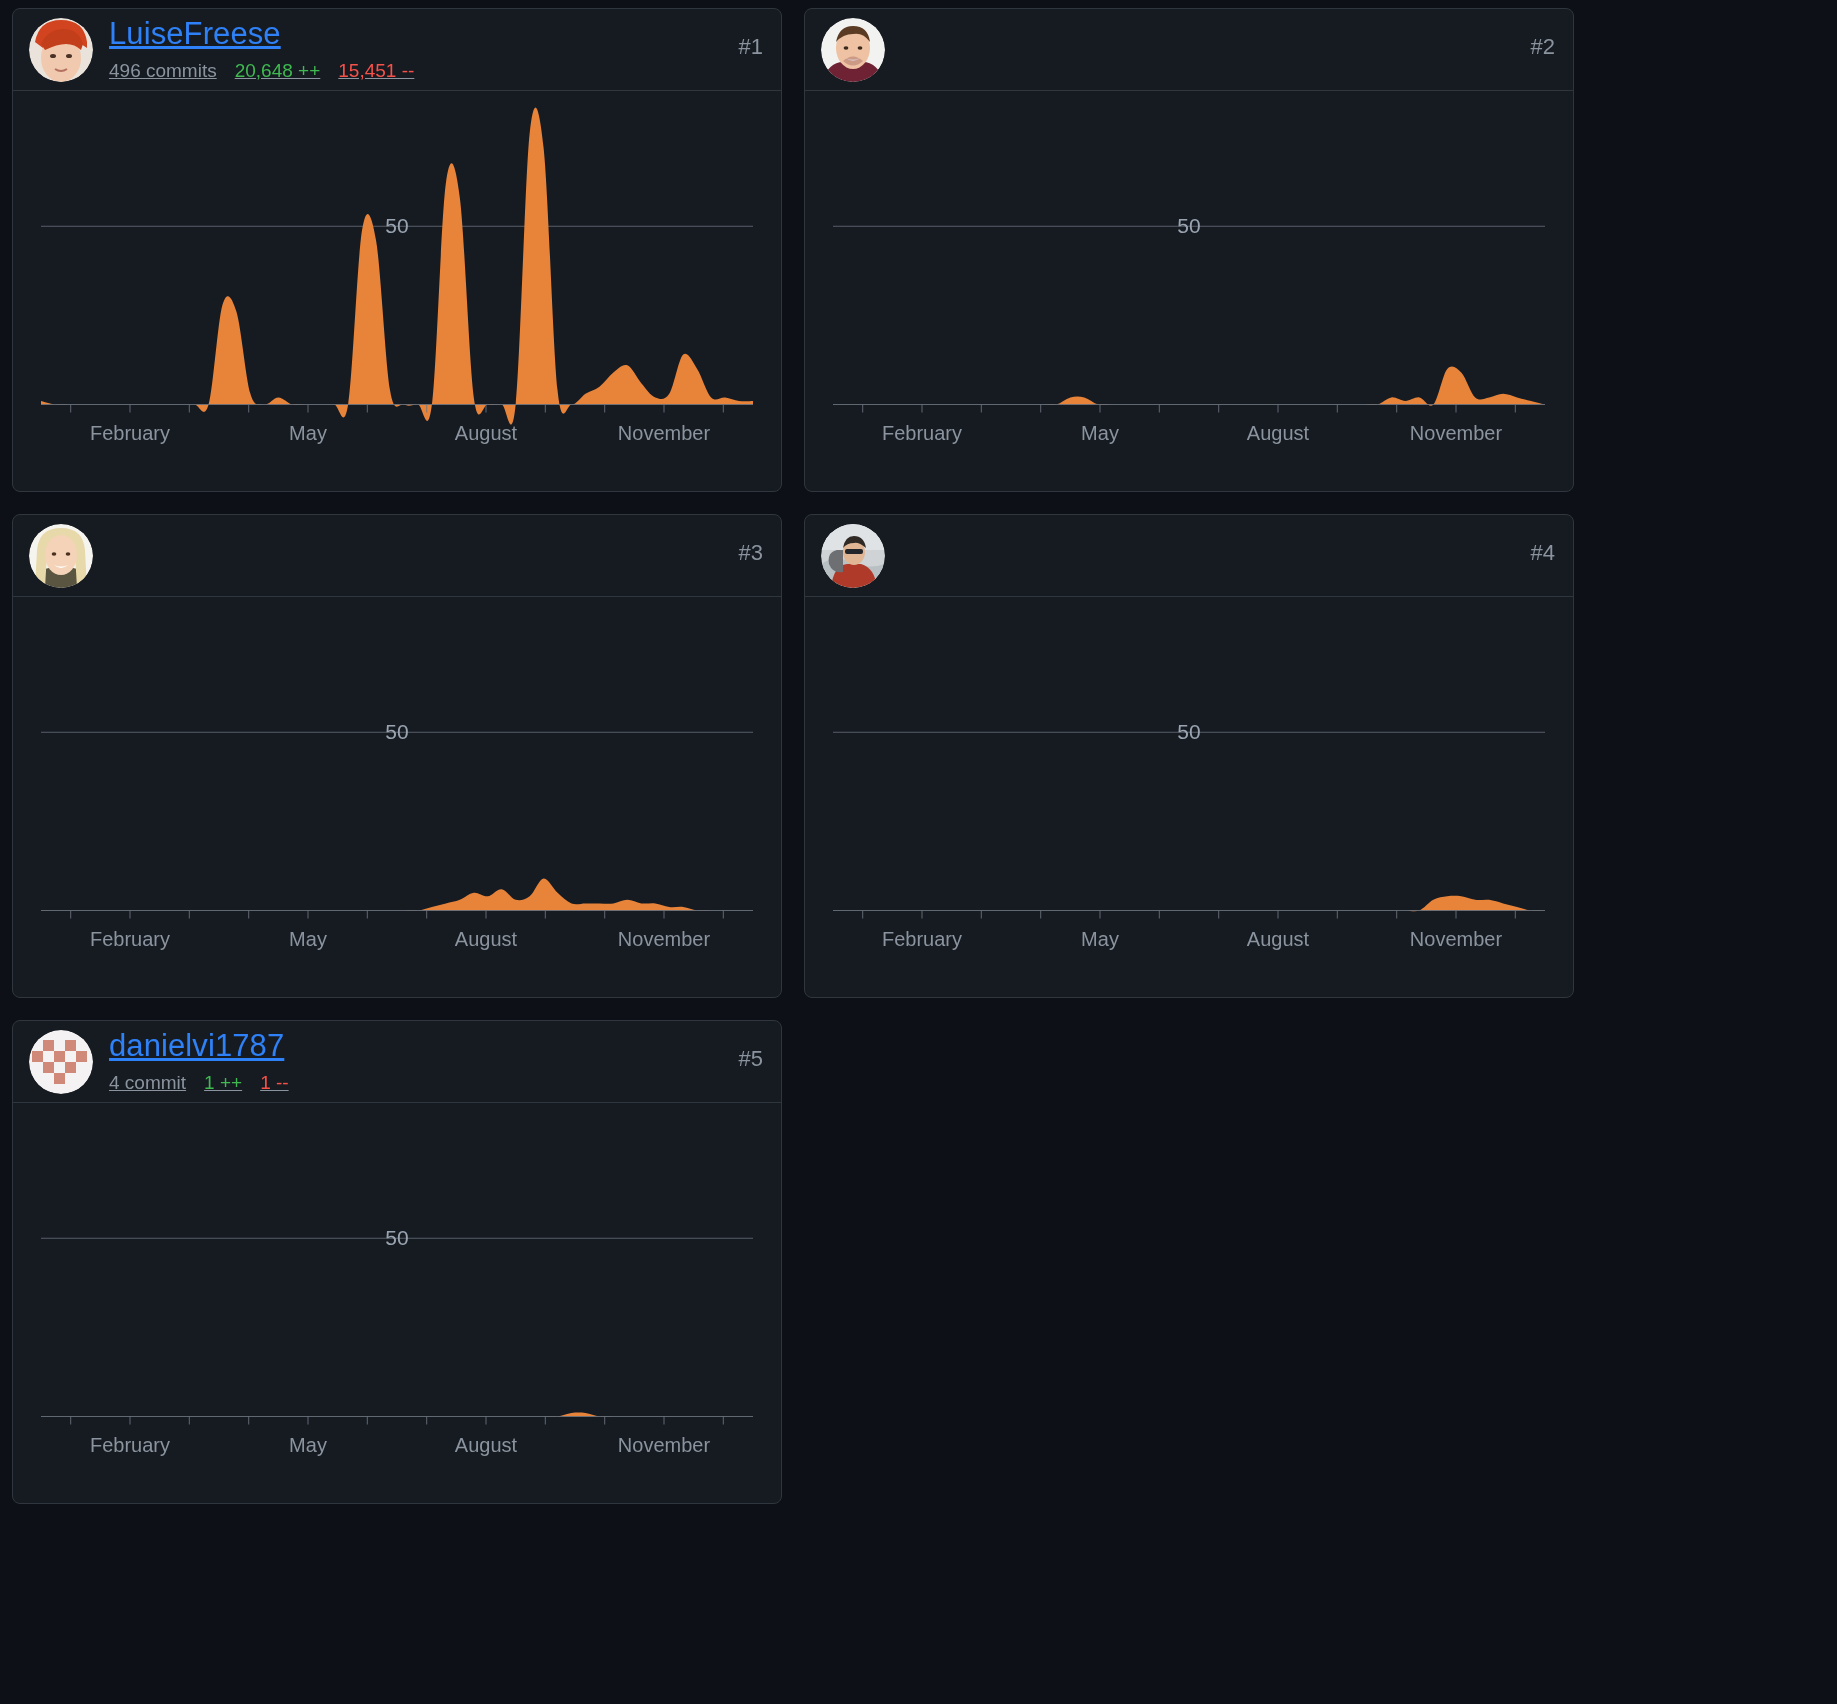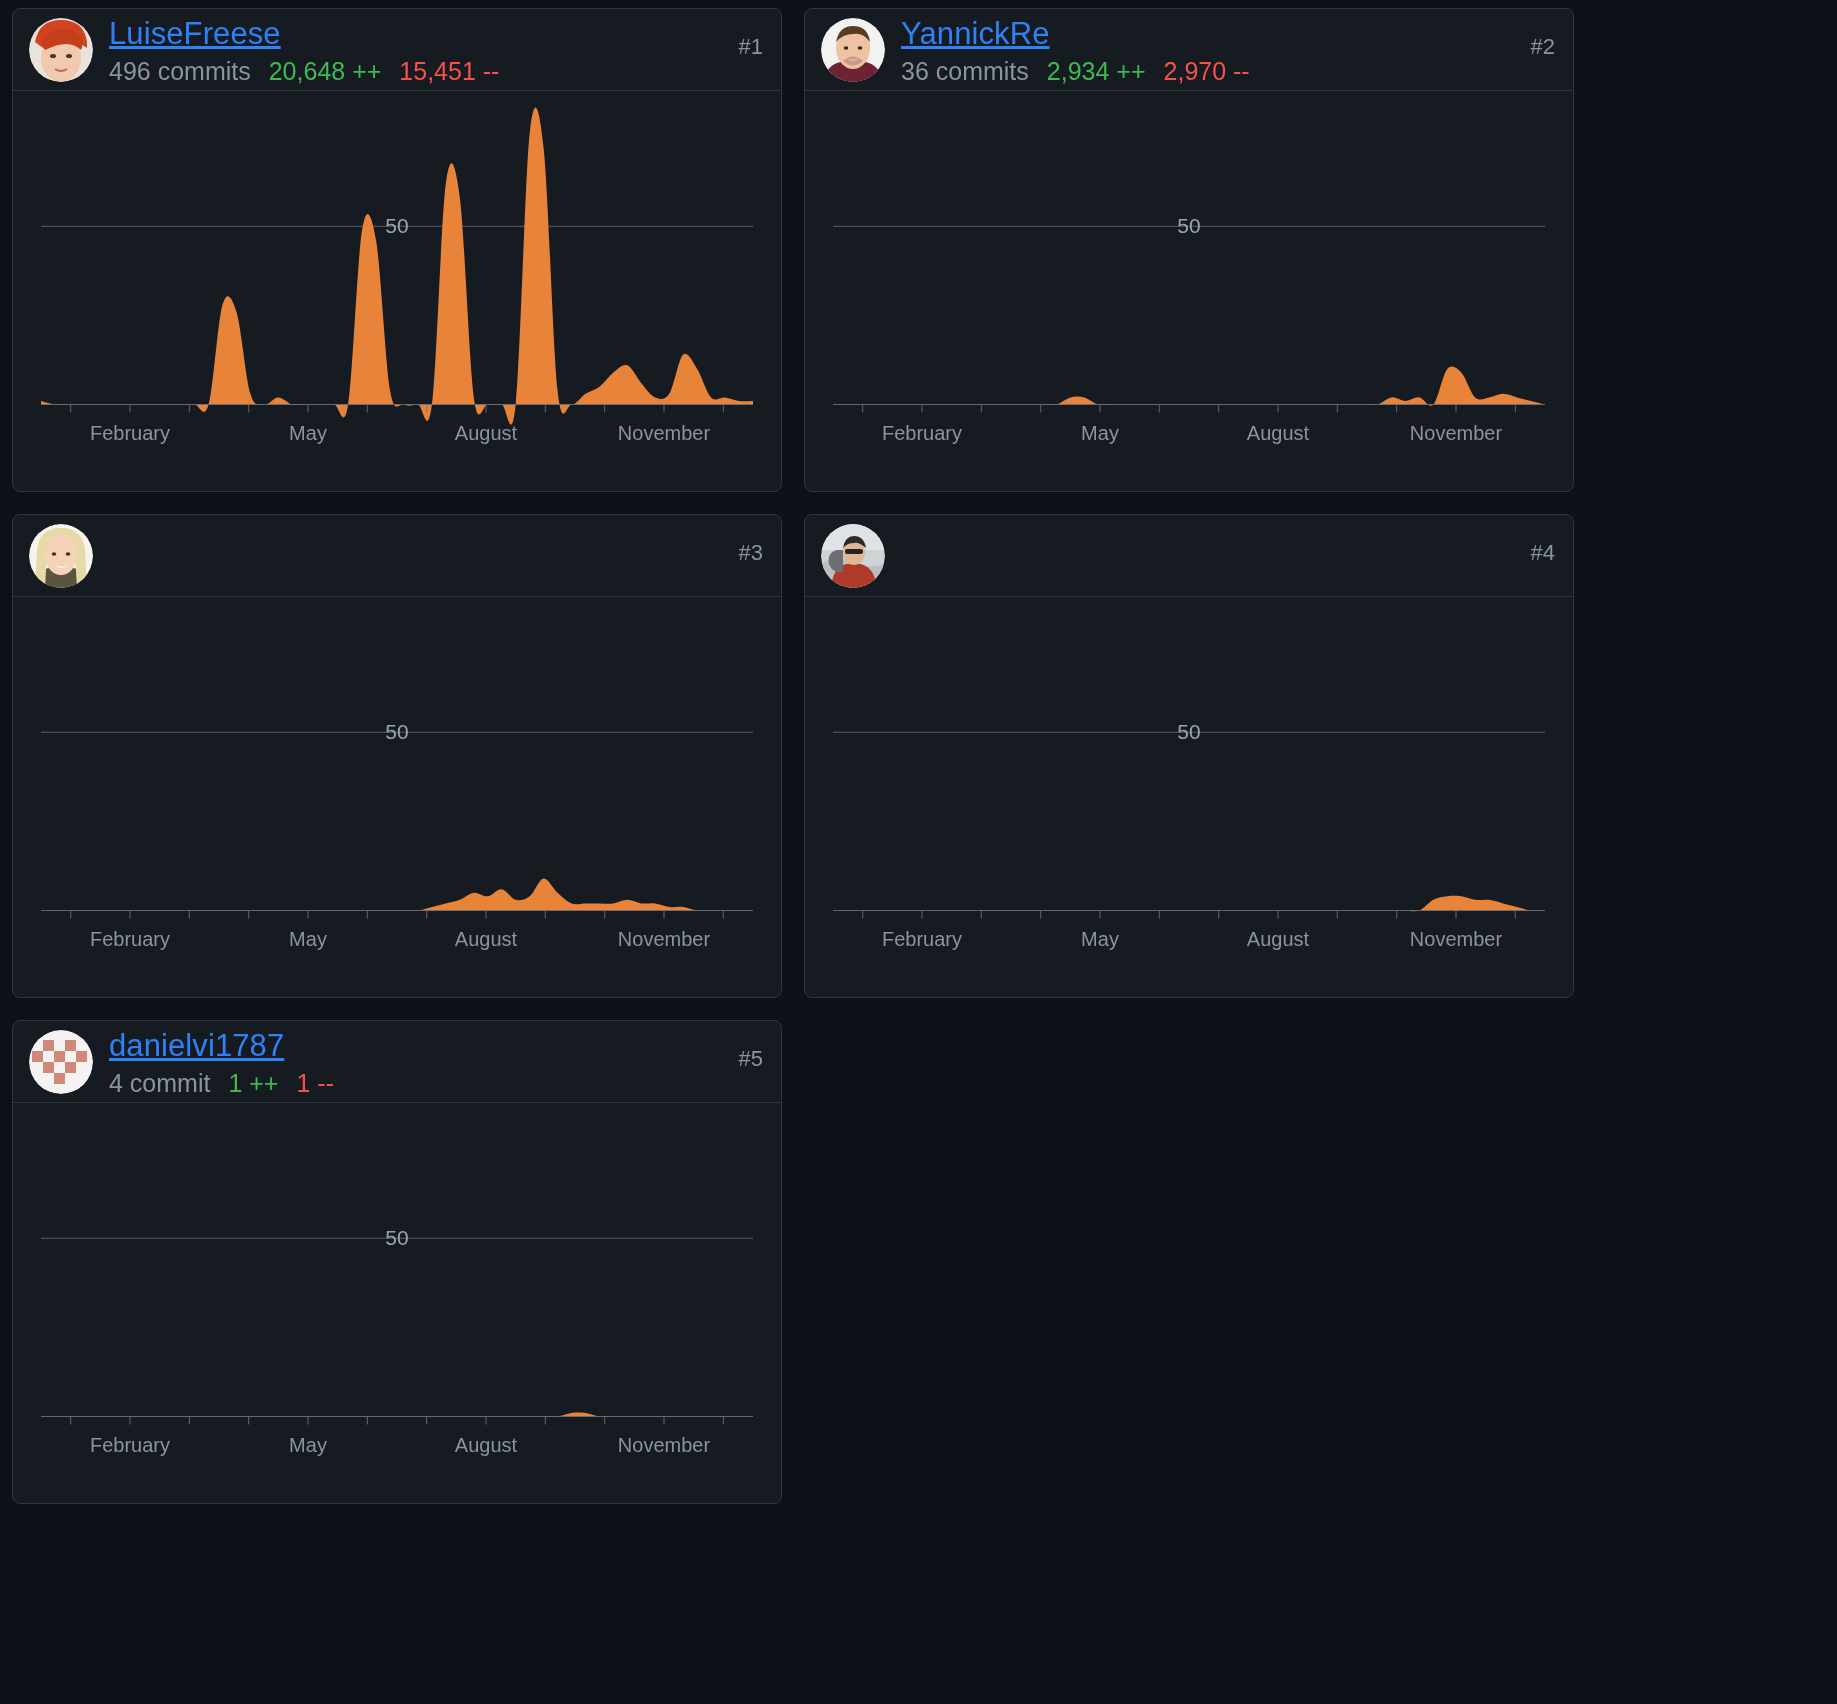--- a/index.html
+++ b/index.html
@@ -52,24 +52,25 @@
   .idblock { display: flex; flex-direction: column; justify-content: center; }
   .username {
     color: #2f81f7;
     font-size: 31px;
     line-height: 36px;
     font-weight: 400;
     letter-spacing: 0.1px;
   }
   .stats {
     margin-top: 7px;
-    font-size: 25px;
+    font-size: 19px;
     line-height: 24px;
     color: #8b949e;
     white-space: nowrap;
+    text-decoration: underline;
   }
   .stats .adds { color: #3fb950; margin-left: 18px; }
   .stats .dels { color: #f85149; margin-left: 18px; }
   .rank {
     position: absolute;
     top: 26px;
     right: 18px;
     color: #8b949e;
     font-size: 22px;
     line-height: 24px;
@@ -162,26 +163,20 @@
         <path d="M0 64 Q8 44 22 44 L42 44 Q56 44 64 64 Z" fill="#6e2233"></path>
         <ellipse cx="32" cy="30" rx="17" ry="21" fill="#eec2a2"></ellipse>
         <path d="M15 24 Q18 8 32 8 Q47 8 49 24 Q42 14 32 16 Q22 16 15 24Z" fill="#5b3b23"></path>
         <ellipse cx="25" cy="30" rx="2.4" ry="1.8" fill="#3b2a1c"></ellipse>
         <ellipse cx="39" cy="30" rx="2.4" ry="1.8" fill="#3b2a1c"></ellipse>
         <path d="M25 40 Q32 46 39 40 Q32 43 25 40Z" fill="#ffffff"></path>
         <path d="M22 43 Q32 34 42 43 Q32 52 22 43Z" fill="#8d4f4f" opacity="0.35"></path>
       </g>
     </svg>
         </div>
-      <div class="idblock">
-        <a class="username" href="#">YannickRe</a>
-        <div class="stats">
-          <span class="commits">36 commits</span><span class="adds">2,934 ++</span><span class="dels">2,970 --</span>
-        </div>
-      </div>
       <div class="rank">#2</div>
     </div>
     <div class="chart-wrap">
       <svg viewBox="0 0 768 398" preserveAspectRatio="none">
     <line x1="28" y1="134.5" x2="740" y2="134.5" stroke="#6e7681" stroke-width="1" opacity="0.75"></line>
           <text class="grid-value" x="384" y="141.5" text-anchor="middle">50</text>
     <path d="M 28.00 312.00 C 30.33 312.00, 37.31 312.00, 41.96 312.00 C 46.61 312.00, 51.27 312.00, 55.92 312.00 C 60.58 312.00, 65.23 312.00, 69.88 312.00 C 74.54 312.00, 79.19 312.00, 83.84 312.00 C 88.50 312.00, 93.15 312.00, 97.80 312.00 C 102.46 312.00, 107.11 312.00, 111.76 312.00 C 116.42 312.00, 121.07 312.00, 125.73 312.00 C 130.38 312.00, 135.03 312.00, 139.69 312.00 C 144.34 312.00, 148.99 312.00, 153.65 312.00 C 158.30 312.00, 162.95 312.00, 167.61 312.00 C 172.26 312.00, 176.92 312.00, 181.57 312.00 C 186.22 312.00, 190.88 312.00, 195.53 312.00 C 200.18 312.00, 204.84 312.00, 209.49 312.00 C 214.14 312.00, 218.80 312.00, 223.45 312.00 C 228.10 312.00, 232.76 312.00, 237.41 312.00 C 242.07 312.00, 246.72 313.18, 251.37 312.00 C 256.03 310.82, 260.68 306.08, 265.33 304.90 C 269.99 303.72, 274.64 303.72, 279.29 304.90 C 283.95 306.08, 288.60 310.82, 293.25 312.00 C 297.91 313.18, 302.56 312.00, 307.22 312.00 C 311.87 312.00, 316.52 312.00, 321.18 312.00 C 325.83 312.00, 330.48 312.00, 335.14 312.00 C 339.79 312.00, 344.44 312.00, 349.10 312.00 C 353.75 312.00, 358.41 312.00, 363.06 312.00 C 367.71 312.00, 372.37 312.00, 377.02 312.00 C 381.67 312.00, 386.33 312.00, 390.98 312.00 C 395.63 312.00, 400.29 312.00, 404.94 312.00 C 409.59 312.00, 414.25 312.00, 418.90 312.00 C 423.56 312.00, 428.21 312.00, 432.86 312.00 C 437.52 312.00, 442.17 312.00, 446.82 312.00 C 451.48 312.00, 456.13 312.00, 460.78 312.00 C 465.44 312.00, 470.09 312.00, 474.75 312.00 C 479.40 312.00, 484.05 312.00, 488.71 312.00 C 493.36 312.00, 498.01 312.00, 502.67 312.00 C 507.32 312.00, 511.97 312.00, 516.63 312.00 C 521.28 312.00, 525.93 312.00, 530.59 312.00 C 535.24 312.00, 539.90 312.00, 544.55 312.00 C 549.20 312.00, 553.86 312.00, 558.51 312.00 C 563.16 312.00, 567.82 313.18, 572.47 312.00 C 577.12 310.82, 581.78 305.49, 586.43 304.90 C 591.08 304.31, 595.74 308.45, 600.39 308.45 C 605.05 308.45, 609.70 304.31, 614.35 304.90 C 619.01 305.49, 623.66 316.73, 628.31 312.00 C 632.97 307.27, 637.62 281.82, 642.27 276.50 C 646.93 271.18, 651.58 275.32, 656.24 280.05 C 660.89 284.78, 665.54 300.76, 670.20 304.90 C 674.85 309.04, 679.50 305.49, 684.16 304.90 C 688.81 304.31, 693.46 301.35, 698.12 301.35 C 702.77 301.35, 707.42 303.72, 712.08 304.90 C 716.73 306.08, 721.39 307.27, 726.04 308.45 C 730.69 309.63, 737.67 311.41, 740.00 312.00 L 740.00 312 L 28.00 312 Z" fill="#e8833a"></path>
     <line x1="28" y1="312" x2="740" y2="312" stroke="#6e7681" stroke-width="1" opacity="0.85"></line>
           <line x1="57.7" y1="312" x2="57.7" y2="320" stroke="#6e7681" stroke-width="1" opacity="0.85"></line>
           <line x1="117.0" y1="312" x2="117.0" y2="320" stroke="#6e7681" stroke-width="1" opacity="0.85"></line>

